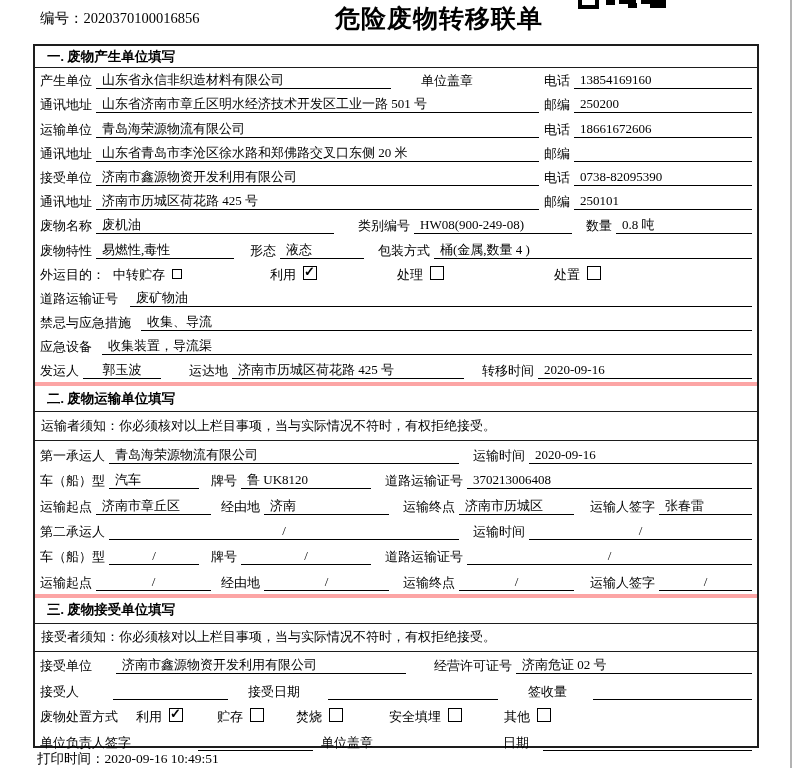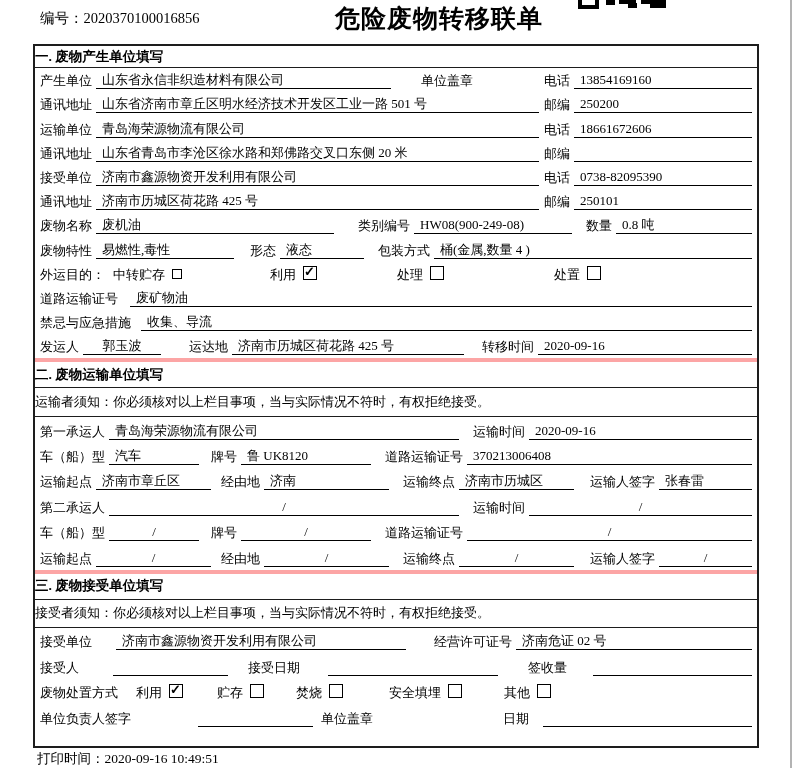--- a/index.html
+++ b/index.html
@@ -14,24 +14,24 @@
   .doc-title{left:335px;top:2px;font-size:25px;font-weight:bold;letter-spacing:1px;}
   
   .qr{left:578px;top:0;width:92px;height:9px;overflow:hidden;}
   .qr div{position:absolute;background:#000;}
   .qr .uqr{background:transparent;left:0;top:-1px;width:21px;height:10px;
     border-left:4px solid #000;border-right:4px solid #000;border-bottom:4px solid #000;box-sizing:border-box;}
   
   .page-edge{left:790px;top:0;width:2px;height:768px;background:#b3b3b3;}
   
   .form-box{left:33px;top:44px;width:726px;height:704px;border:2px solid #1d1d1d;box-sizing:border-box;font-size:13px;}
-  .sec-title{display:flex;align-items:center;padding-left:0;font-weight:bold;font-size:13.5px;
+  .sec-title{display:flex;align-items:center;padding-left:12px;font-weight:bold;font-size:13.5px;
     border-bottom:1.5px solid #1d1d1d;box-sizing:border-box;height:22px;}
   .sec-title.mid{height:30px;border-top:4px solid #fca5a5;}
-  .notice{display:flex;align-items:center;border-bottom:1.5px solid #1d1d1d;box-sizing:border-box;height:29px;}
+  .notice{display:flex;align-items:center;padding-left:6px;border-bottom:1.5px solid #1d1d1d;box-sizing:border-box;height:29px;}
   .row{display:flex;align-items:flex-end;padding:0 5px 3px 5px;box-sizing:border-box;}
   .s1 .row{height:24.2px;}
   .s2 .row{height:25.4px;}
   .s3 .row{height:25.5px;}
   .lbl{white-space:pre;flex:none;margin-right:4px;line-height:16px;}
   .u{flex:none;border-bottom:1.5px solid #000;padding:0 2px 0 6px;line-height:16px;min-height:16px;
      white-space:nowrap;box-sizing:border-box;}
   .u.fill{flex:1 1 auto;}
   .u.ctr{text-align:center;padding:0;}
   .sp{flex:1 1 auto;}
@@ -143,20 +143,24 @@
     <div class="row">
       <span class="lbl">道路运输证号</span>
       <span class="u fill" style="margin-left:8px">废矿物油</span>
     </div>
 
     <div class="row">
       <span class="lbl">禁忌与应急措施</span>
       <span class="u fill" style="margin-left:6px">收集、导流</span>
     </div>
 
+    <div class="row">
+      <span class="lbl">应急设备</span>
+      <span class="u fill" style="margin-left:6px">收集装置，导流渠</span>
+    </div>
 
     <div class="row">
       <span class="lbl">发运人</span>
       <span class="u ctr" style="width:78px">郭玉波</span>
       <span class="lbl" style="margin-left:28px">运达地</span>
       <span class="u" style="width:232px">济南市历城区荷花路 425 号</span>
       <span class="lbl" style="margin-left:18px">转移时间</span>
       <span class="u fill">2020-09-16</span>
     </div>
   </div>

